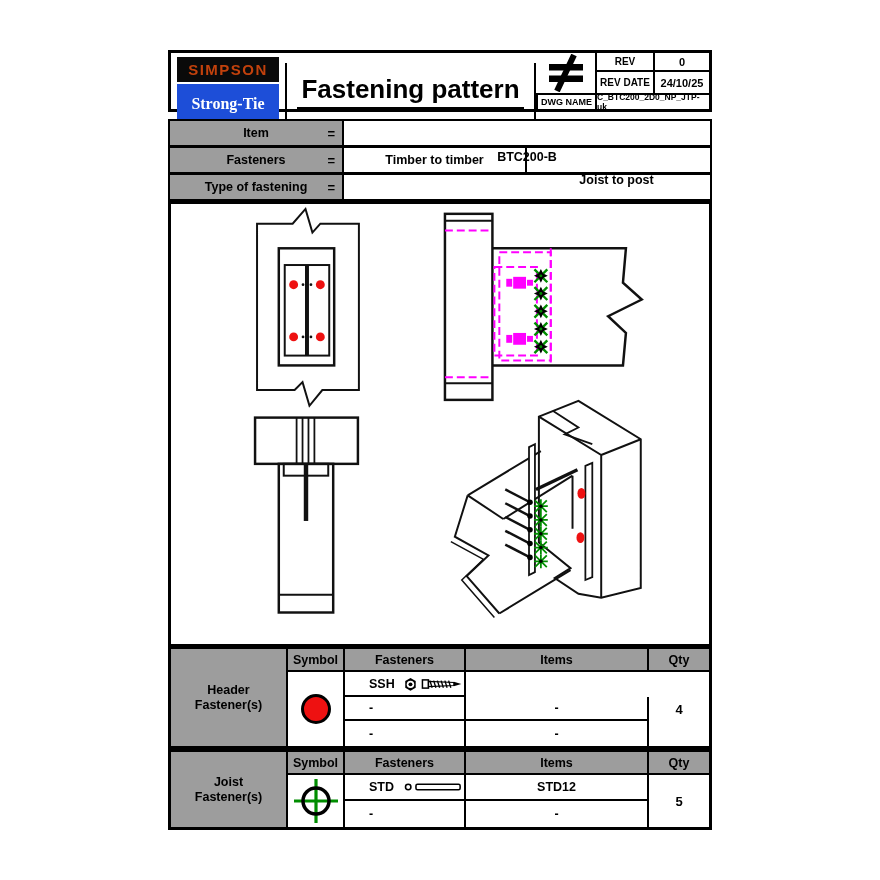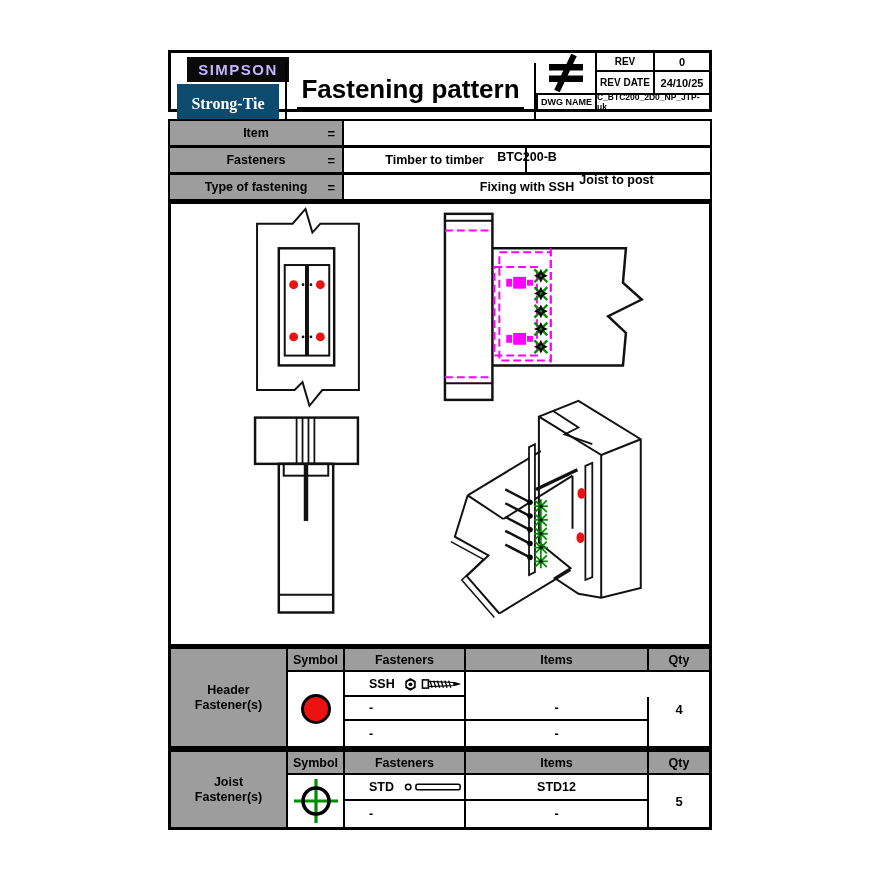--- a/index.html
+++ b/index.html
@@ -8,23 +8,23 @@
   .abs{position:absolute;box-sizing:border-box;}
   .cell{position:absolute;box-sizing:border-box;display:flex;align-items:center;justify-content:center;}
   .gray{background:#9d9d9d;}
   .bl2{border-left:2px solid #000;}
   .br2{border-right:2px solid #000;}
   .bb2{border-bottom:2px solid #000;}
   .frame3{border:3px solid #000;}
 
   
   .title-block{left:168px;top:50px;width:544px;height:62px;}
-  .logo-black{left:16px;top:4px;width:102px;height:25px;background:#0a0a0a;color:#c4b5fd;
+  .logo-black{left:6px;top:4px;width:102px;height:25px;background:#0a0a0a;color:#c2410c;
               font-size:15px;letter-spacing:1.5px;}
-  .logo-red{left:6px;top:31px;width:102px;height:40px;background:#0c4a6e;color:#fff;
+  .logo-red{left:6px;top:31px;width:102px;height:40px;background:#1d4ed8;color:#fff;
             font-family:"Liberation Serif",serif;font-size:16px;}
   .title-cell{left:114px;top:0;width:251px;height:56px;margin-top:10px;}
   .title-text{font-size:26px;border-bottom:2.5px solid #000;padding:0 4px 2px 4px;}
   .sym-cell{left:365px;top:0;width:59px;height:42px;}
   .dwg-label{left:365px;top:42px;width:59px;height:14px;font-size:9px;}
   .rev-label{left:424px;top:0;width:58px;height:19px;font-size:10px;}
   .rev-value{left:482px;top:0;width:56px;height:19px;font-size:11px;}
   .revdate-label{left:424px;top:19px;width:58px;height:23px;font-size:10px;}
   .revdate-value{left:482px;top:19px;width:56px;height:23px;font-size:11px;}
   .dwg-value{left:424px;top:42px;width:114px;height:14px;font-size:8.5px;}
@@ -89,21 +89,20 @@
       <span class="ieq">=</span>
     </div>
     <div class="cell ival br2" style="left:174px;top:0;width:183px;height:100%;">Timber to timber</div>
     <div class="cell ival" style="left:357px;top:0;right:4px;height:100%;margin-top:20px;">Joist to post</div>
   </div>
   <div class="irow" style="top:173px;">
     <div class="cell ilabel gray">
       <span>Type of fastening</span>
       <span class="ieq">=</span>
     </div>
-    <div class="cell ival" style="left:174px;top:0;right:0;height:100%;">Fixing with SSH</div>
   </div>
 
   <div class="abs draw-area frame3">
     <svg width="538" height="440" viewBox="0 0 544 447" preserveAspectRatio="none">
       <defs>
         <g id="star4">
           <path d="M-6.5,-6.5 L6.5,6.5 M6.5,-6.5 L-6.5,6.5" stroke="#008d00" stroke-width="2.4" fill="none"></path>
           <path d="M0,-7 L2.3,-2.3 L7,0 L2.3,2.3 L0,7 L-2.3,2.3 L-7,0 L-2.3,-2.3 Z" fill="#000"></path>
           <circle r="1.5" fill="#008d00"></circle>
         </g>

